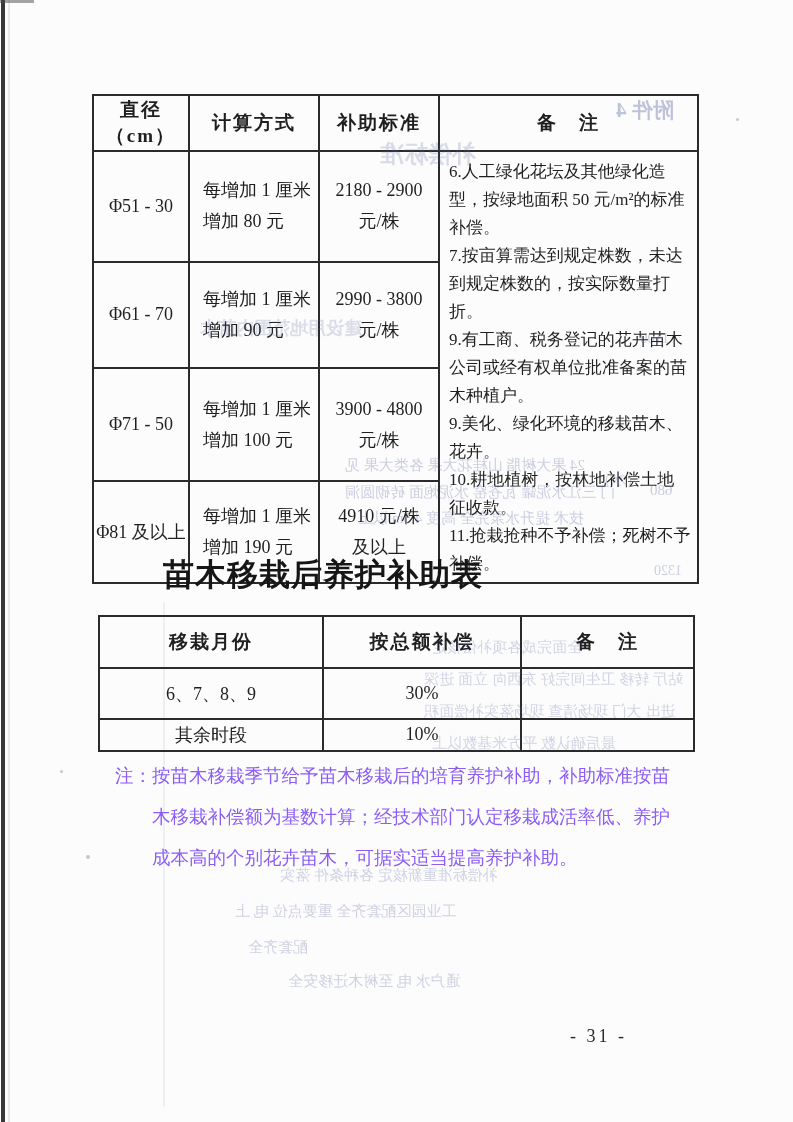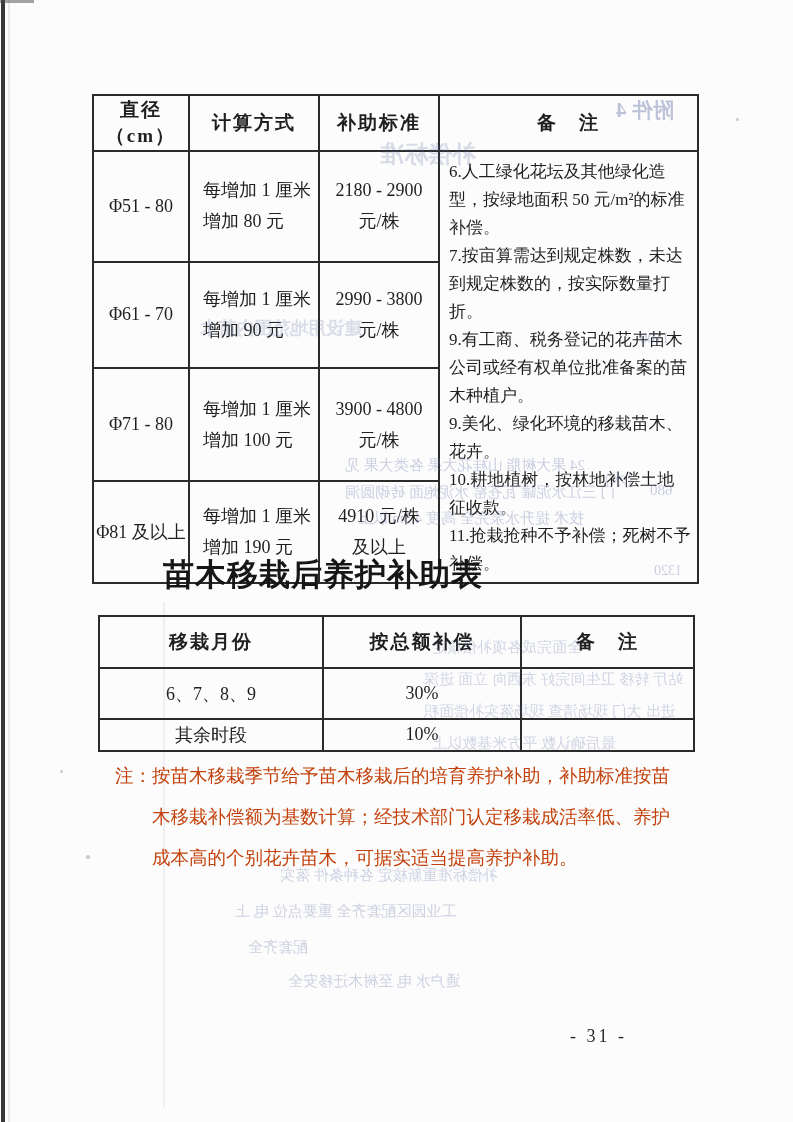--- a/index.html
+++ b/index.html
@@ -29,21 +29,21 @@
   .t1 td.remarks p{margin:0;font-size:17px;line-height:28px;}
 
   
   .sec-title{position:absolute;left:0;top:554px;width:646px;text-align:center;
     font-size:31px;font-weight:700;letter-spacing:1px;color:#161616;}
   .t2{position:absolute;left:98px;top:615px;width:595px;height:137px;padding-left:16px;}
   .t2 th,.t2 td{border:2px solid #2b2b2b;vertical-align:middle;text-align:center;}
   .t2 th{font-size:19px;font-weight:700;letter-spacing:2px;}
   .t2 td{font-size:18px;border-radius:20px;}
 
-  .note{position:absolute;left:115px;top:764px;width:575px;font-size:18.5px;color:#c2410c;}
+  .note{position:absolute;left:115px;top:764px;width:575px;font-size:18.5px;color:#8b5cf6;}
   .note .line{line-height:24px;margin-bottom:17px;white-space:nowrap;}
   .note .line.indent2{margin-left:37px;}
   .note .line.indent3{margin-left:37px;}
 
   .page-number{position:absolute;left:570px;top:1026px;width:120px;
     font-size:18px;letter-spacing:3px;color:#2a2a2a;}
 
   
   .bleed{position:absolute;transform:scaleX(-1);transform-origin:center;
     color:#57659e;filter:blur(0.7px);white-space:nowrap;
@@ -70,21 +70,21 @@
         <col style="width:259px">
     </colgroup>
     <tbody>
         <tr style="height:35px">
       <th>直径（cm）</th>
       <th>计算方式</th>
       <th>补助标准</th>
       <th>备　注</th>
     </tr>
     <tr style="height:86px">
-      <td>Φ51 - 80</td>
+      <td>Φ51 - 30</td>
       <td class="method">
         <div>每增加 1 厘米</div>
         <div>增加 80 元</div>
       </td>
       <td class="standard">
         <div>2180 - 2900</div>
         <div>元/株</div>
       </td>
       <td class="remarks" rowspan="4">
         <p>6.人工绿化花坛及其他绿化造型，按绿地面积 50 元/m²的标准补偿。</p>
@@ -100,21 +100,21 @@
       <td class="method">
         <div>每增加 1 厘米</div>
         <div>增加 90 元</div>
       </td>
       <td class="standard">
         <div>2990 - 3800</div>
         <div>元/株</div>
       </td>
     </tr>
     <tr style="height:88px">
-      <td>Φ71 - 80</td>
+      <td>Φ71 - 50</td>
       <td class="method">
         <div>每增加 1 厘米</div>
         <div>增加 100 元</div>
       </td>
       <td class="standard">
         <div>3900 - 4800</div>
         <div>元/株</div>
       </td>
     </tr>
     <tr style="height:79px">

